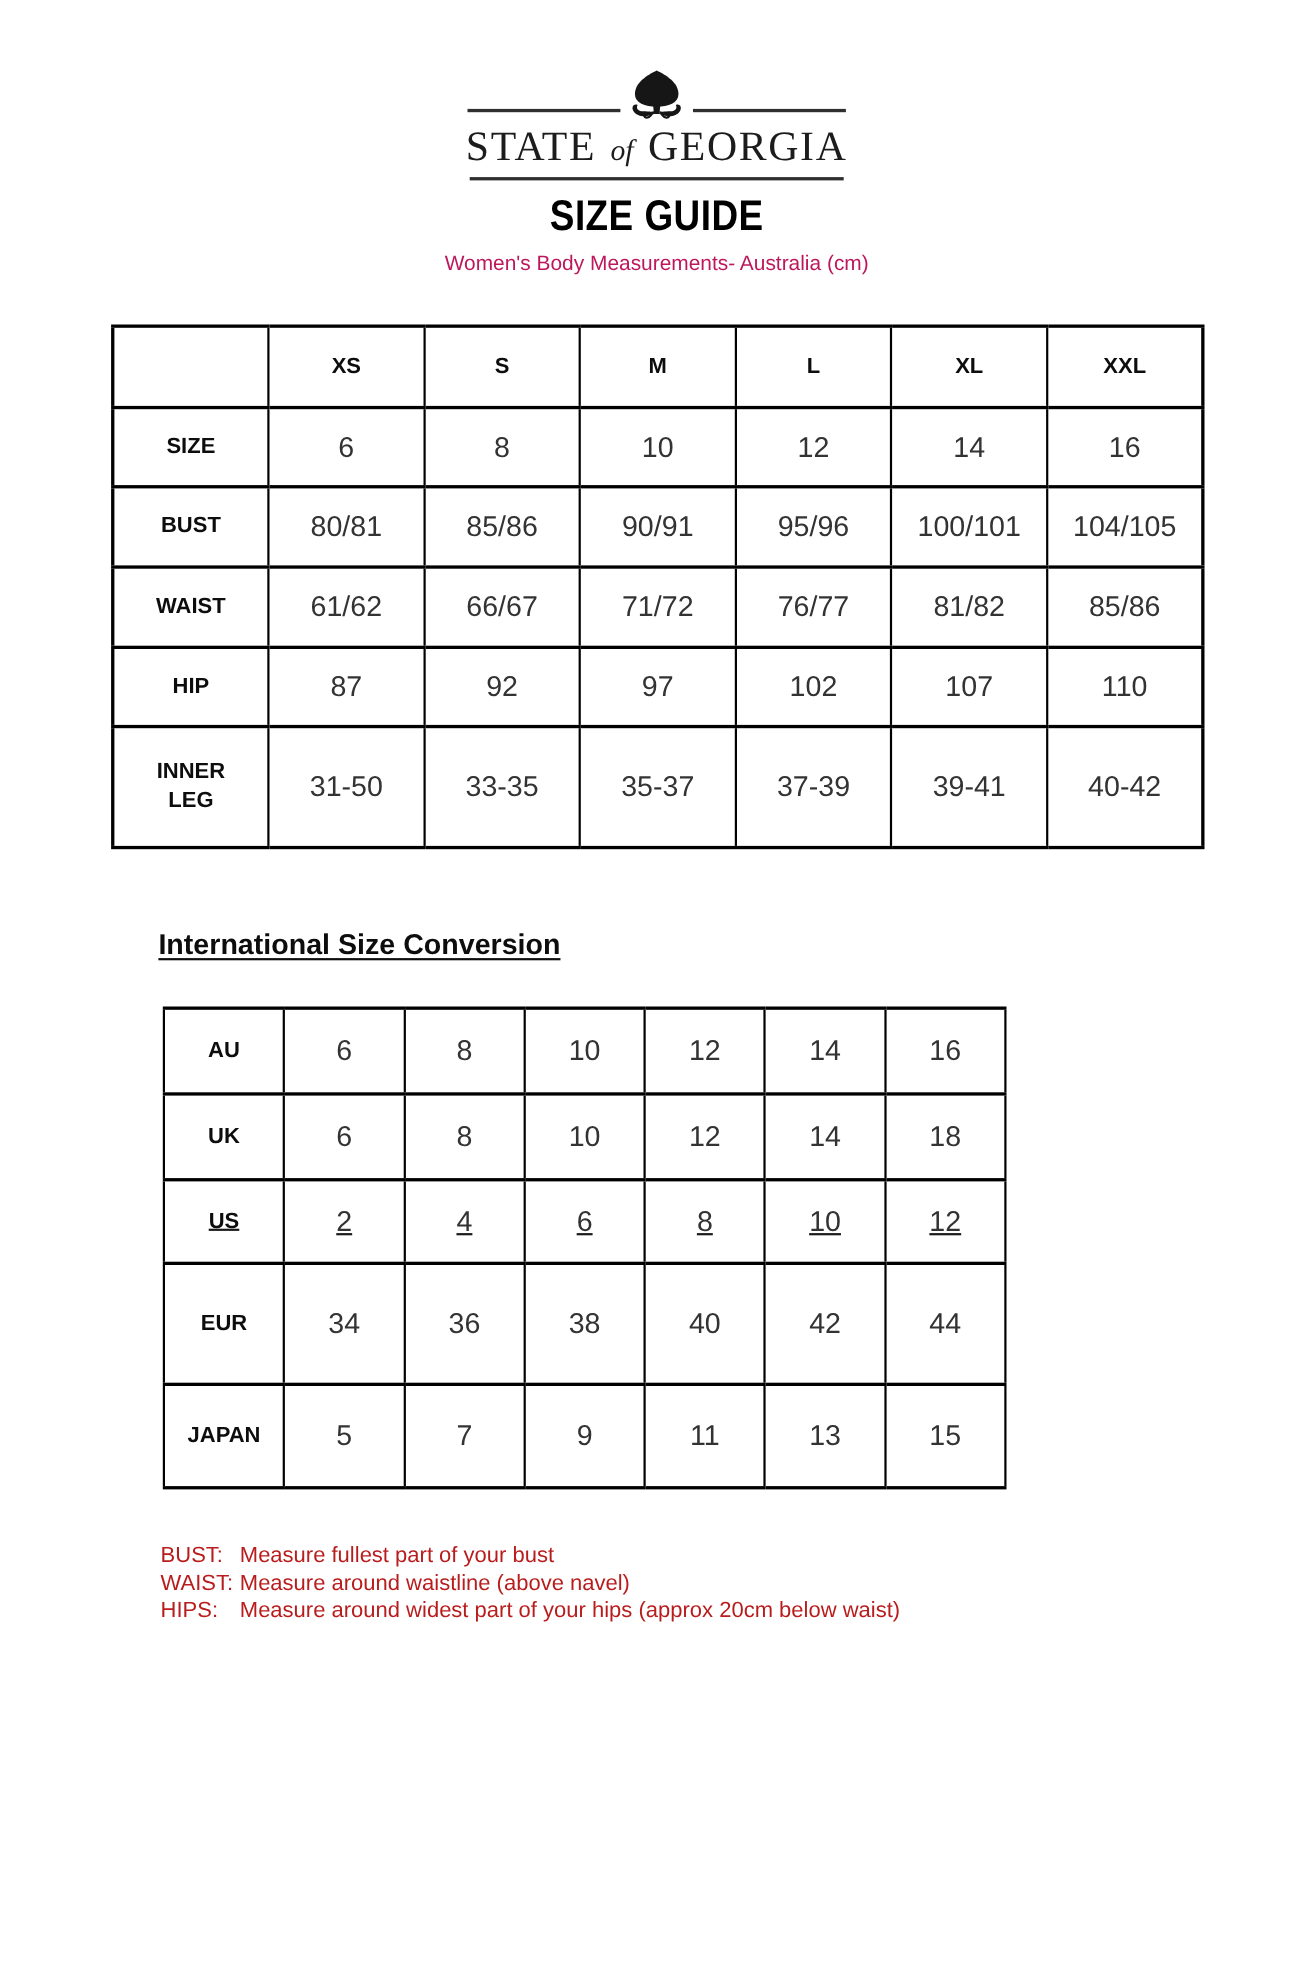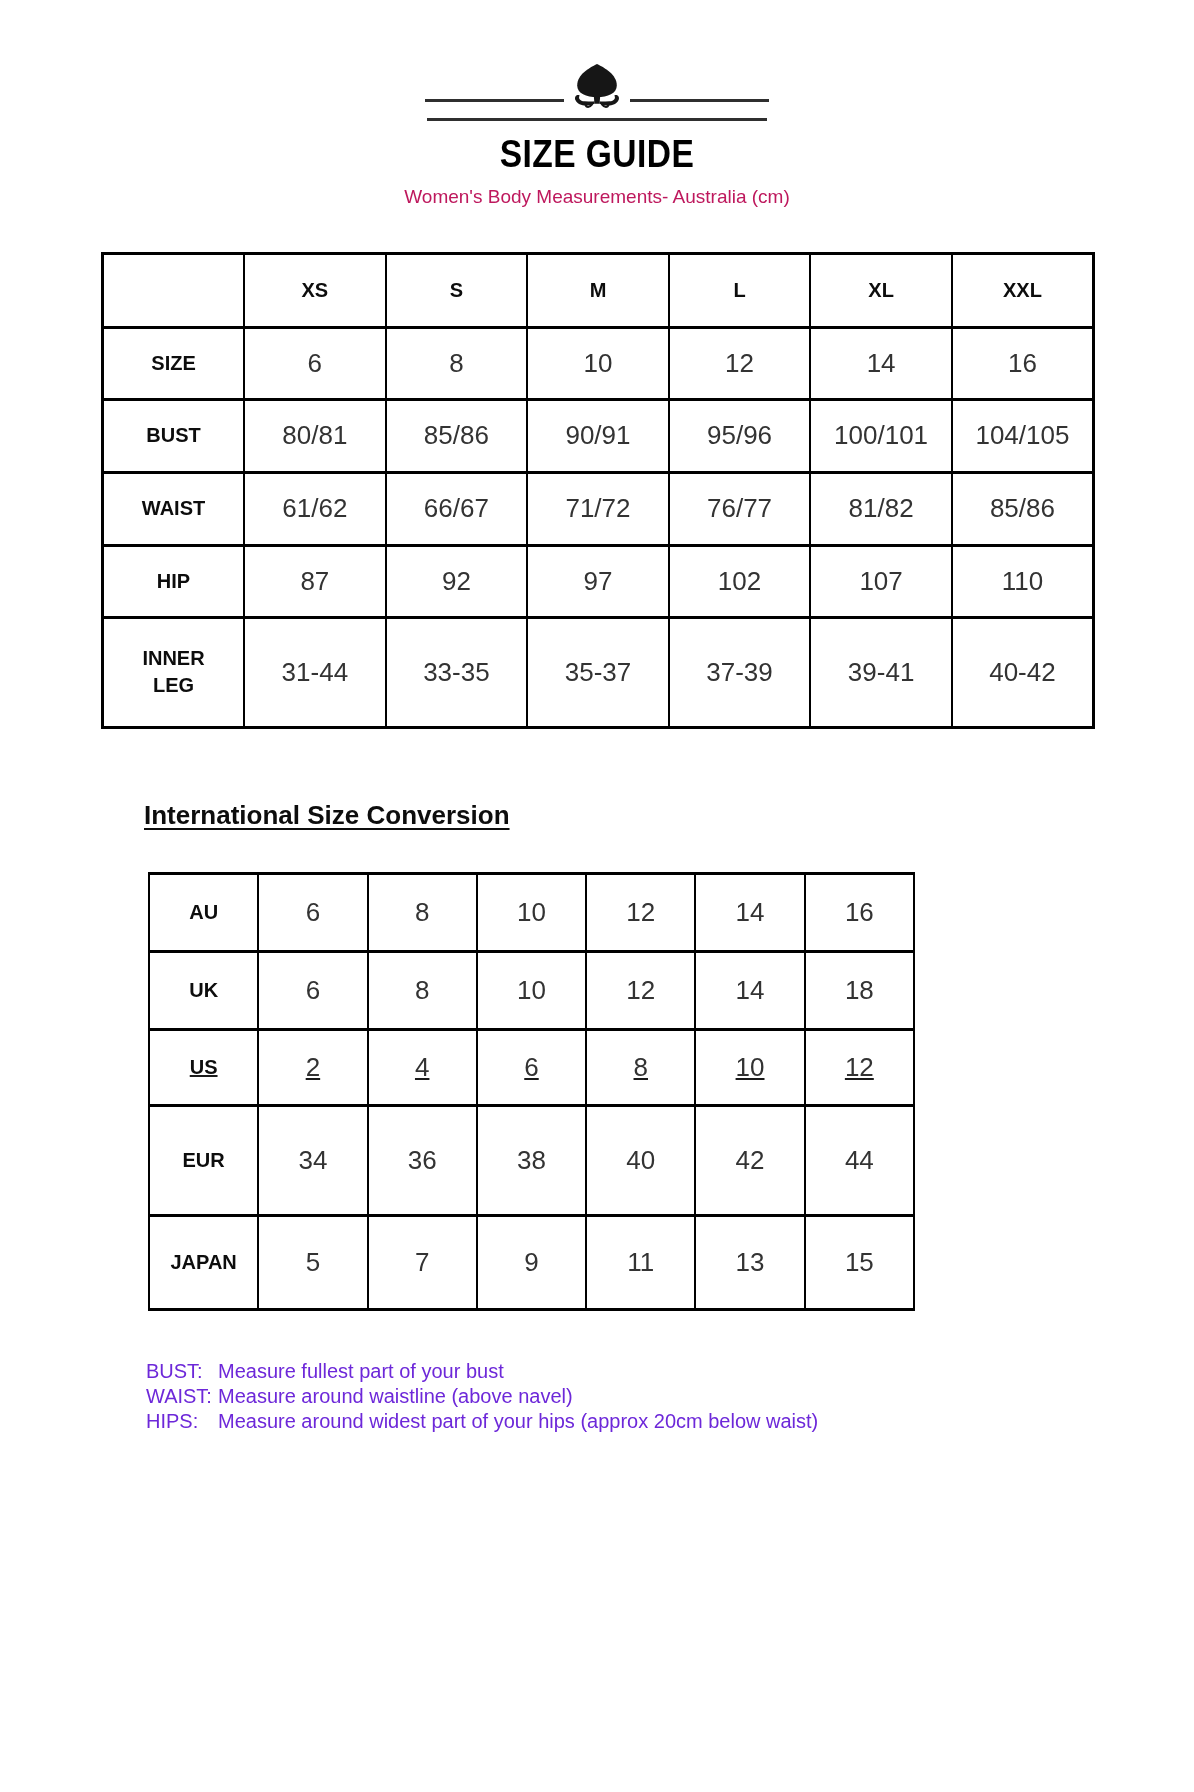--- a/index.html
+++ b/index.html
@@ -91,21 +91,21 @@
 
   
   .ctable { width:767px; margin:41px 0 0 148px; border:2px solid #84cc16; }
   .ctable tr:nth-child(1) { height:78px; }
   .ctable tr:nth-child(2) { height:78px; }
   .ctable tr:nth-child(3) { height:76px;text-decoration:underline; }
   .ctable tr:nth-child(4) { height:110px; }
   .ctable tr:nth-child(5) { height:94px; }
 
   
-  .notes { margin:48px 0 0 146px; font-size:20px; line-height:25px; color:#6d28d9; }
+  .notes { margin:48px 0 0 146px; font-size:20px; line-height:25px; color:#b91c1c; }
   .note { display:flex; }
   .note-label { flex:0 0 72px; }
 </style>
 </head>
 <body>
 
 <div class="page">
 
   <header>
     <div class="logo-top">
@@ -113,20 +113,25 @@
       <svg class="tree-icon" viewBox="0 0 80 56" xmlns="http://www.w3.org/2000/svg" aria-hidden="true">
         <path d="M40 2 C30 7 16 15 16 28 C16 38 27 42 40 42 C53 42 64 38 64 28 C64 15 50 7 40 2 Z" fill="#161616"></path>
         <path d="M36 40 L37 50 L43 50 L44 40 Z" fill="#161616"></path>
         <path d="M37 50 C29 54 17 53 14 46 C12 42 15 38 19 40 C17 43 19 47 25 47 C30 47 34 48 37 47 Z" fill="#161616"></path>
         <path d="M43 50 C51 54 63 53 66 46 C68 42 65 38 61 40 C63 43 61 47 55 47 C50 47 46 48 43 47 Z" fill="#161616"></path>
         <path d="M34 51 C31 55 27 55 26 51" stroke="#161616" stroke-width="2.5" fill="none" stroke-linecap="round"></path>
         <path d="M46 51 C49 55 53 55 54 51" stroke="#161616" stroke-width="2.5" fill="none" stroke-linecap="round"></path>
       </svg>
       <span class="rule"></span>
     </div>
+    <div class="logo-text">
+      <span>STATE</span>
+      <span class="of">of</span>
+      <span>GEORGIA</span>
+    </div>
     <div class="logo-underline"></div>
   </header>
 
   <h1 class="title"><span class="squeeze">SIZE GUIDE</span></h1>
   <p class="subtitle">Women's Body Measurements- Australia (cm)</p>
 
   <table class="mtable">
     <tbody>
         <tr>
       <th class="lbl"></th>
@@ -168,21 +173,21 @@
       <td class="lbl"><span>HIP</span></td>
       <td class="val">87</td>
       <td class="val">92</td>
       <td class="val">97</td>
       <td class="val">102</td>
       <td class="val">107</td>
       <td class="val">110</td>
     </tr>
     <tr>
       <td class="lbl"><span>INNER LEG</span></td>
-      <td class="val">31-44</td>
+      <td class="val">31-50</td>
       <td class="val">33-35</td>
       <td class="val">35-37</td>
       <td class="val">37-39</td>
       <td class="val">39-41</td>
       <td class="val">40-42</td>
     </tr>
   </tbody>
     </table>
 
   <h2 class="conv-heading">International Size Conversion</h2>

